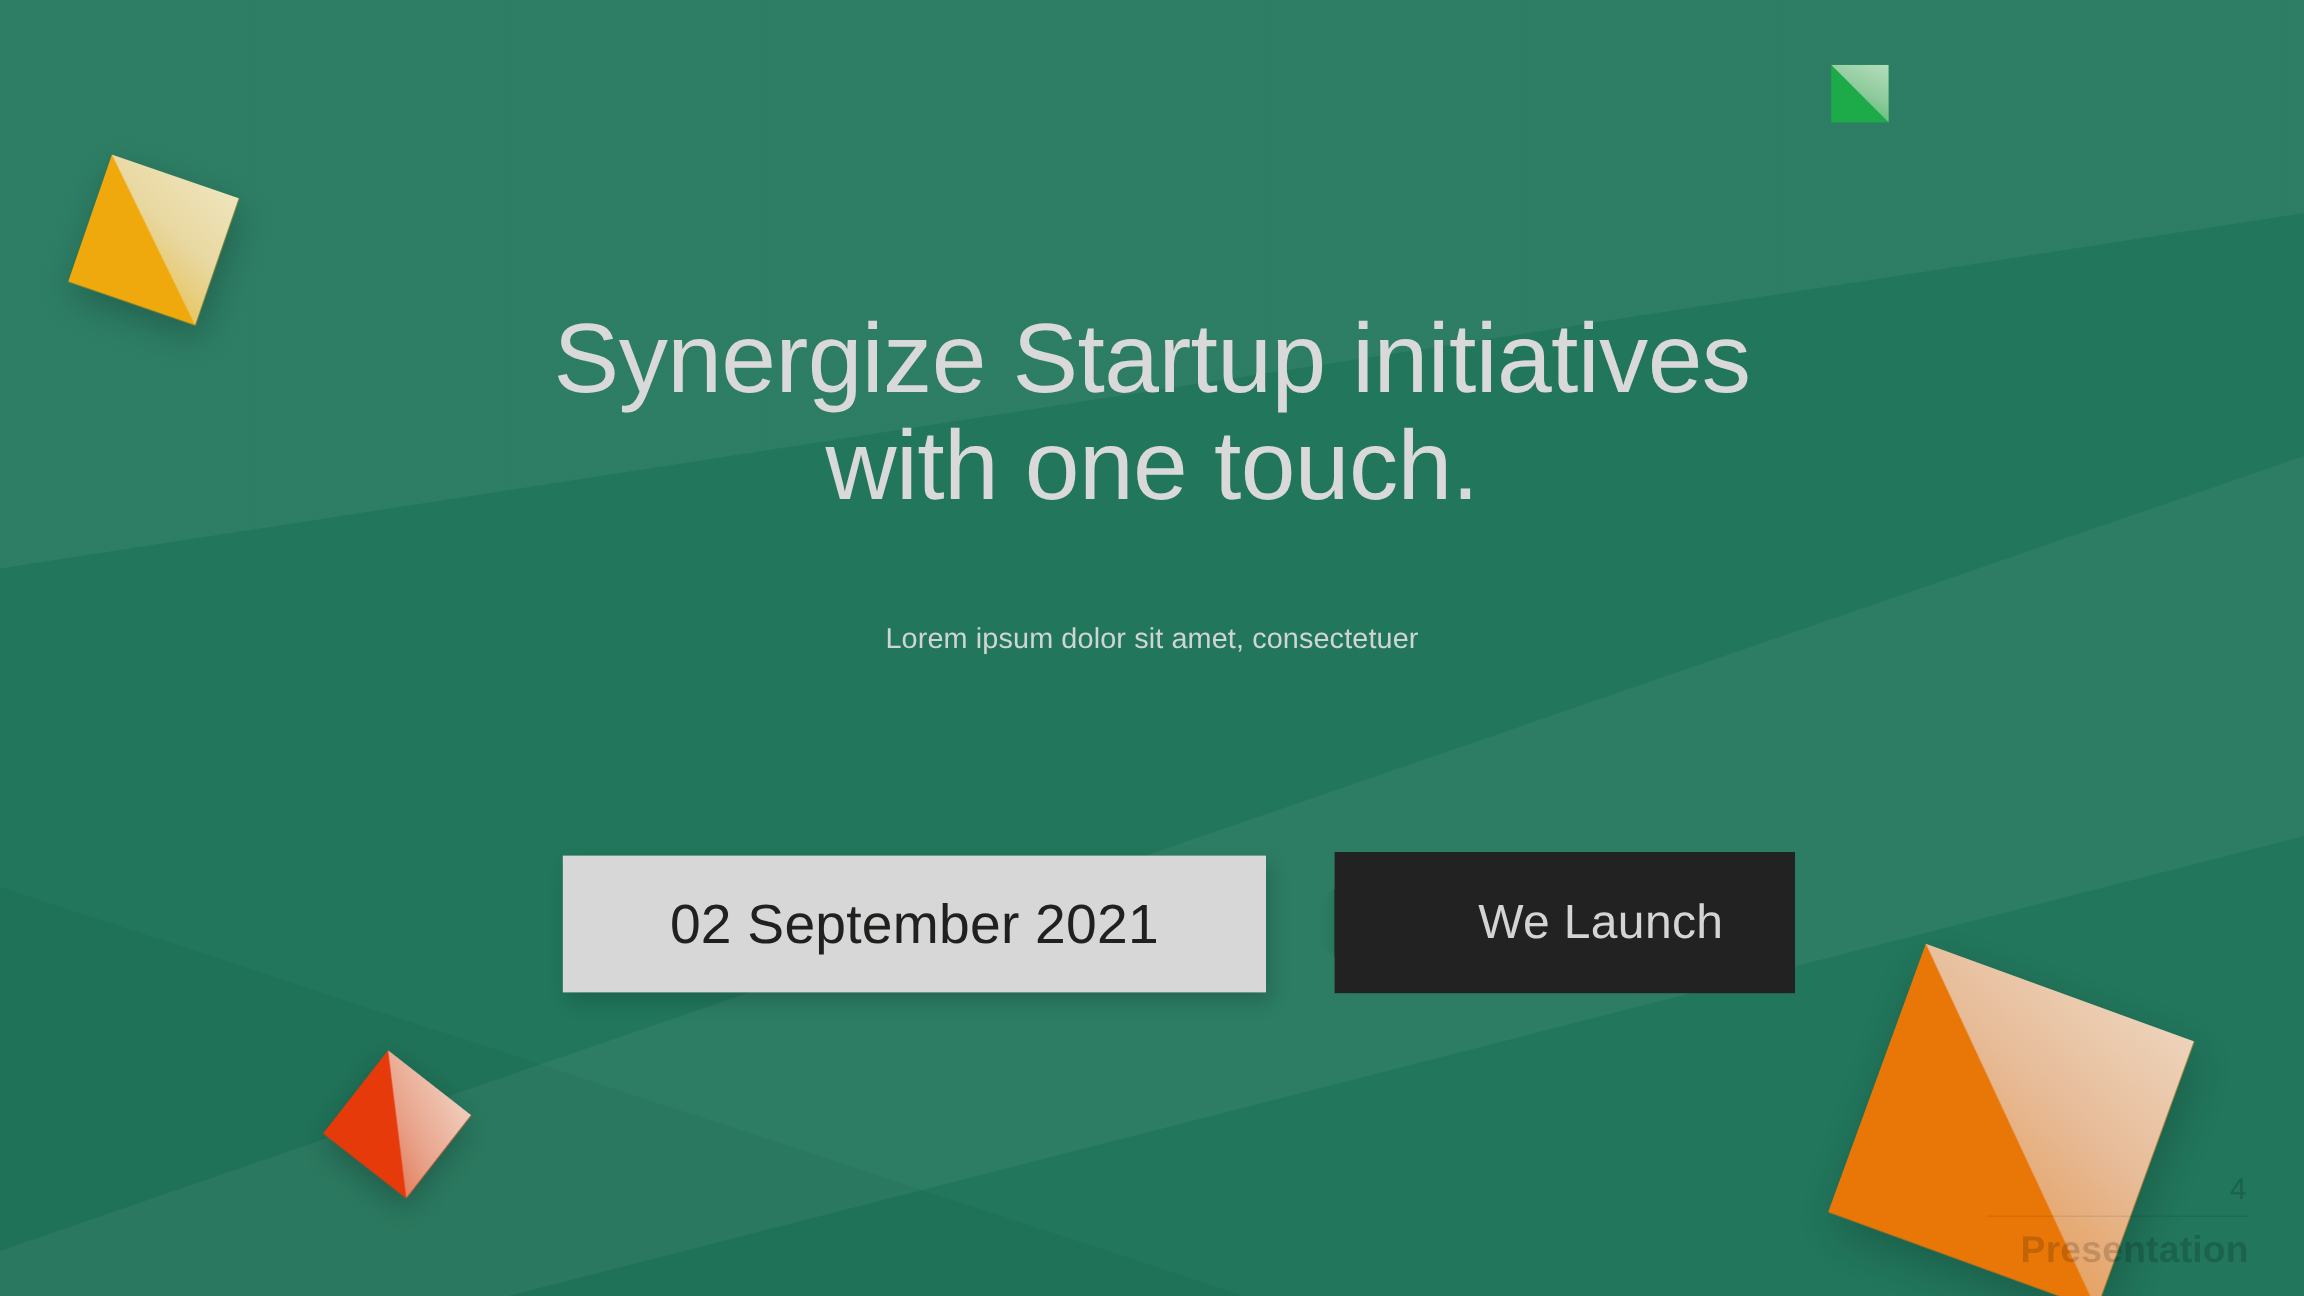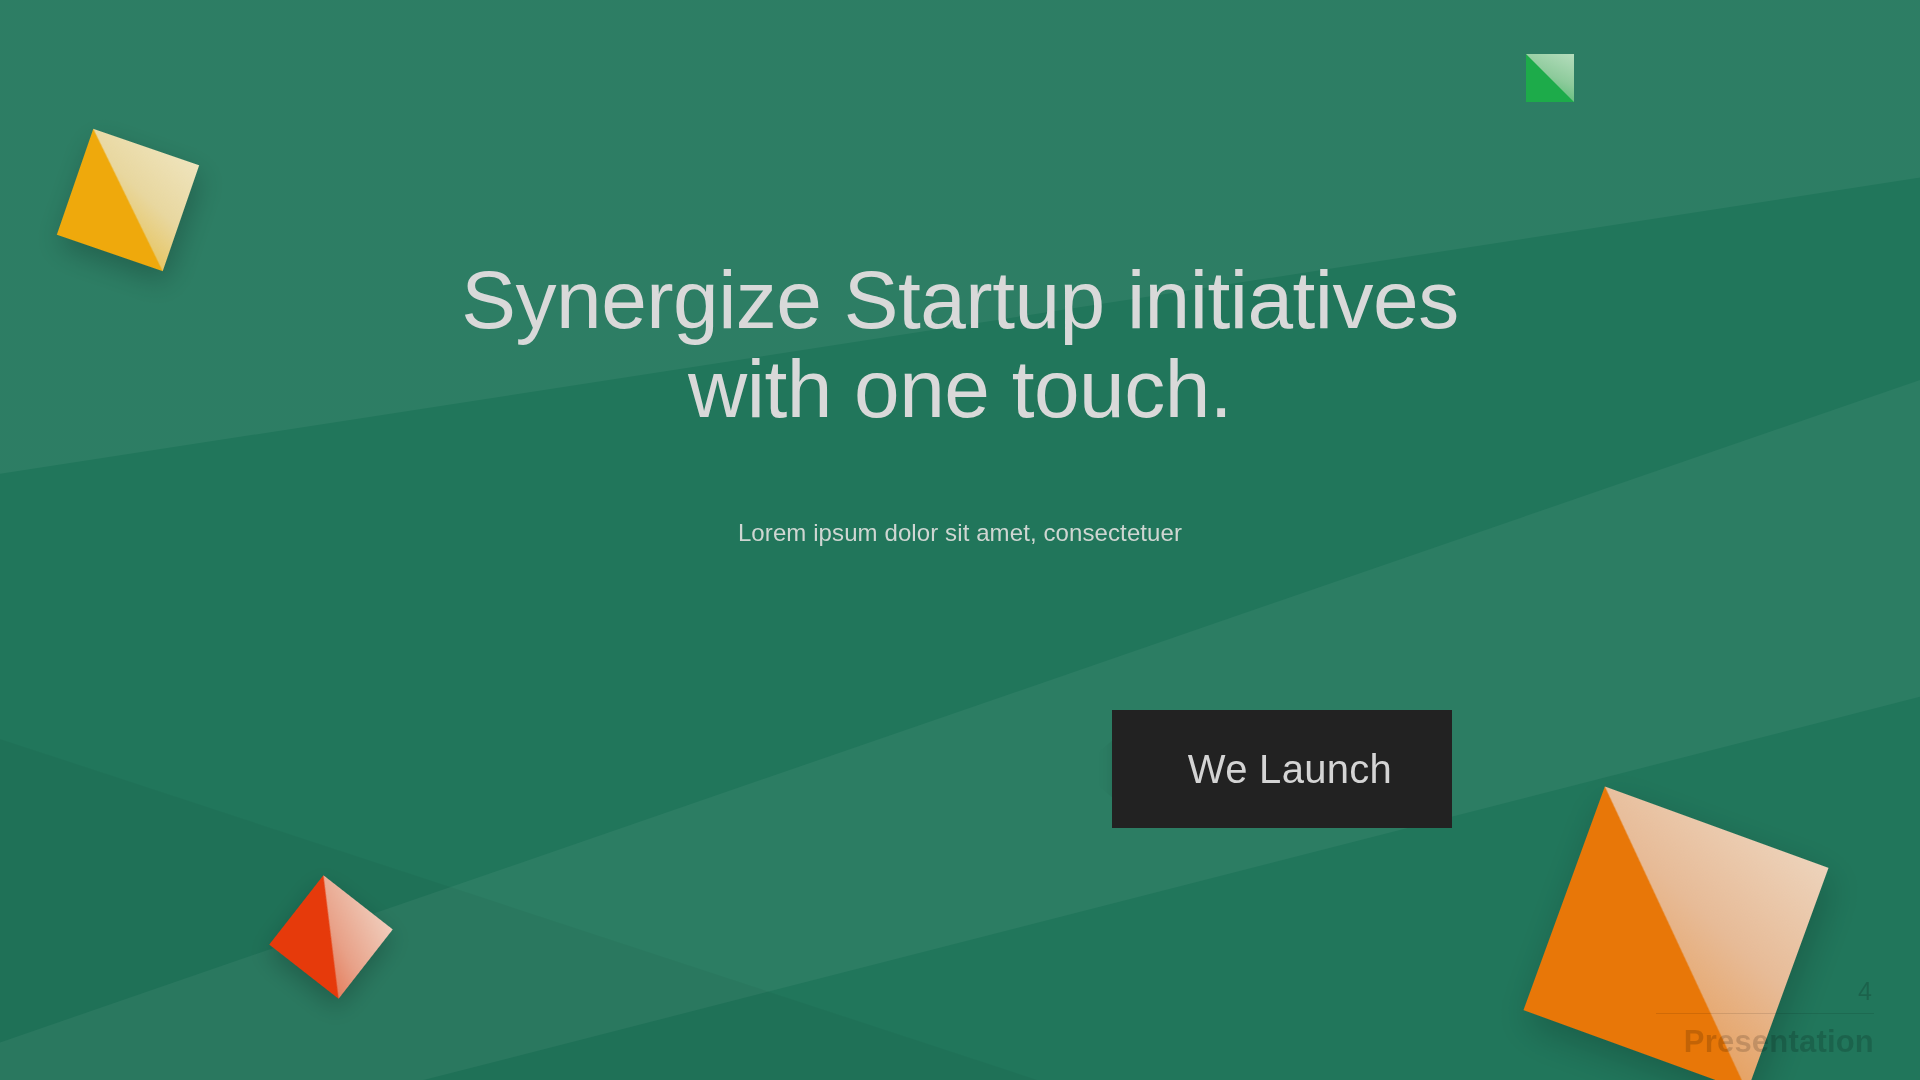--- a/index.html
+++ b/index.html
@@ -180,20 +180,21 @@
     left: 1112px;
     top: 710px;
     width: 340px;
     height: 118px;
     background: #222222;
     clip-path: polygon(0% 0%, 100% 0%, 100% 100%, 0% 100%, 0% 74%, -10% 50%, 0% 26%);
     display: flex;
     align-items: center;
     justify-content: center;
     box-shadow: 4px 8px 16px rgba(0,0,0,0.18);
+    padding-left: 44px;
   }
   #launch-tag .txt {
     color: #d4d4d4;
     font-size: 40px;
     font-weight: 500;
     letter-spacing: 0.3px;
     padding-left: 16px;
   }
 
   
@@ -253,20 +254,23 @@
   <div class="shape" id="shape-green">
     <div class="base"></div>
     <div class="fold"></div>
   </div>
 
   <div id="headline">Synergize Startup initiatives
 with one touch.</div>
 
   <div id="subtitle">Lorem ipsum dolor sit amet, consectetuer</div>
 
+  <div id="date-chip">
+    <span class="txt">02 September 2021</span>
+  </div>
 
   <div id="launch-tag">
     <span class="txt">We Launch</span>
   </div>
 
   <div id="footer-number">4</div>
   <div id="footer-rule"></div>
   <div id="footer-label">Presentation</div>
 
 </div>

